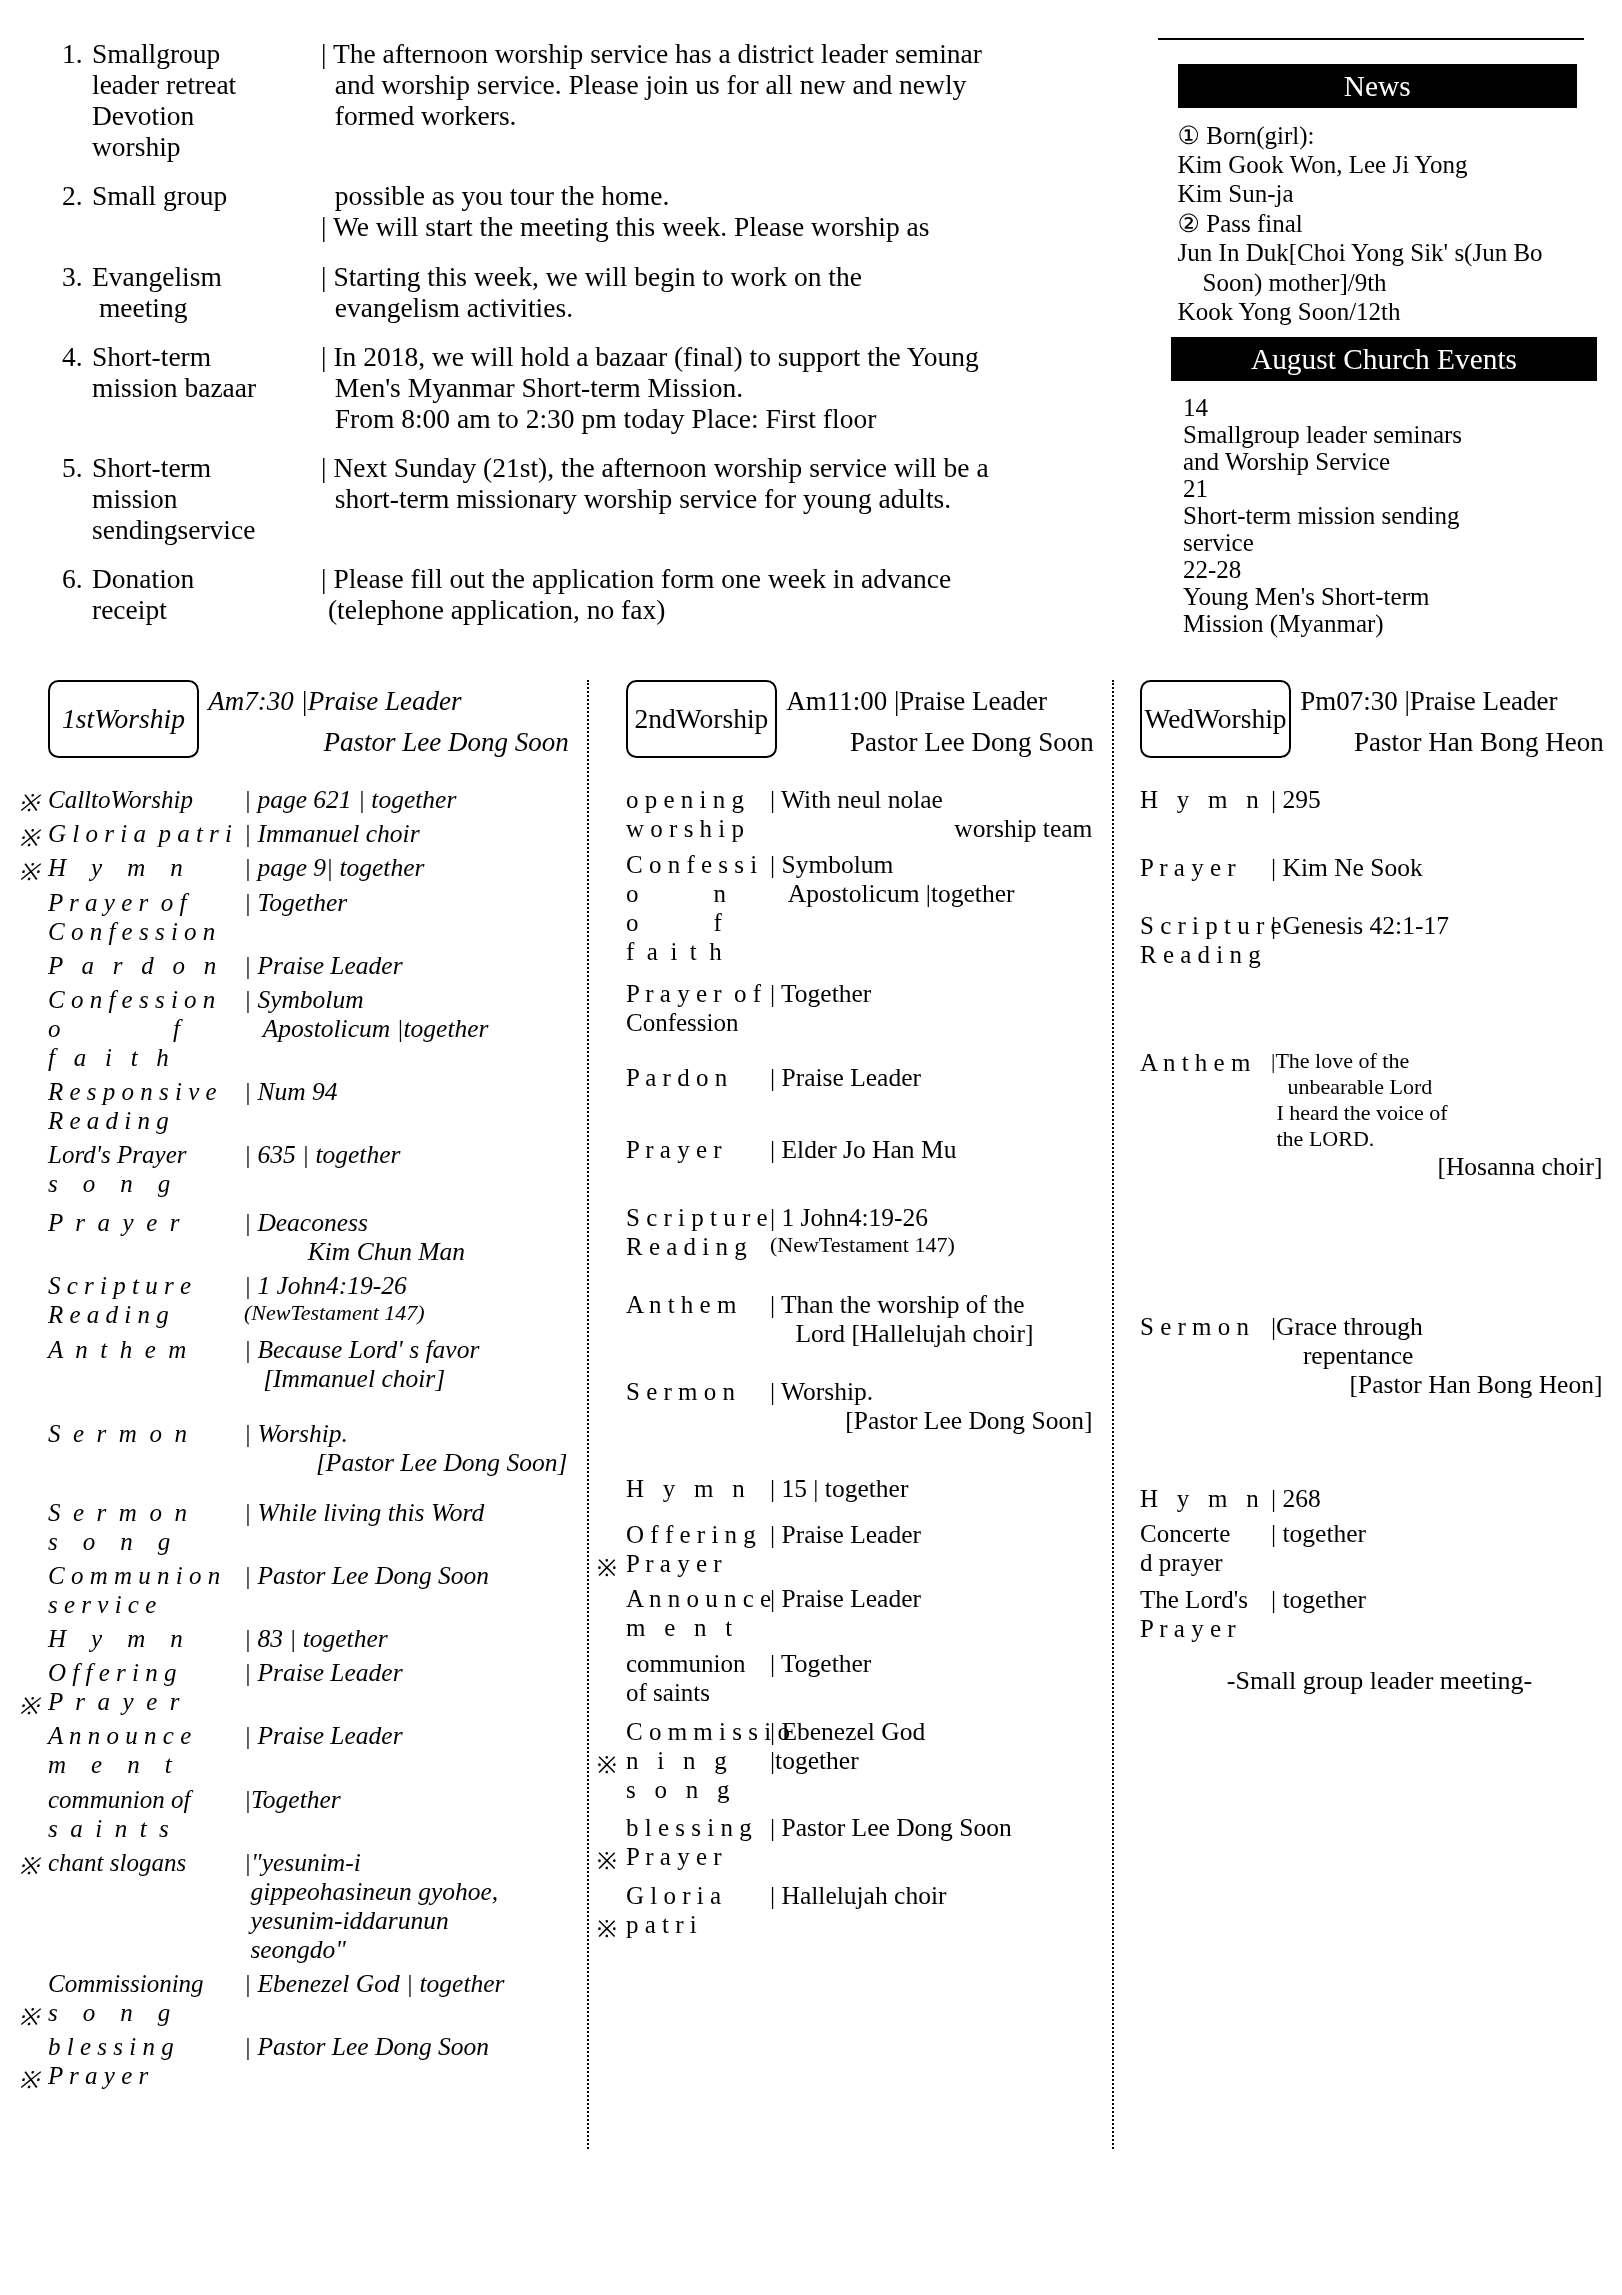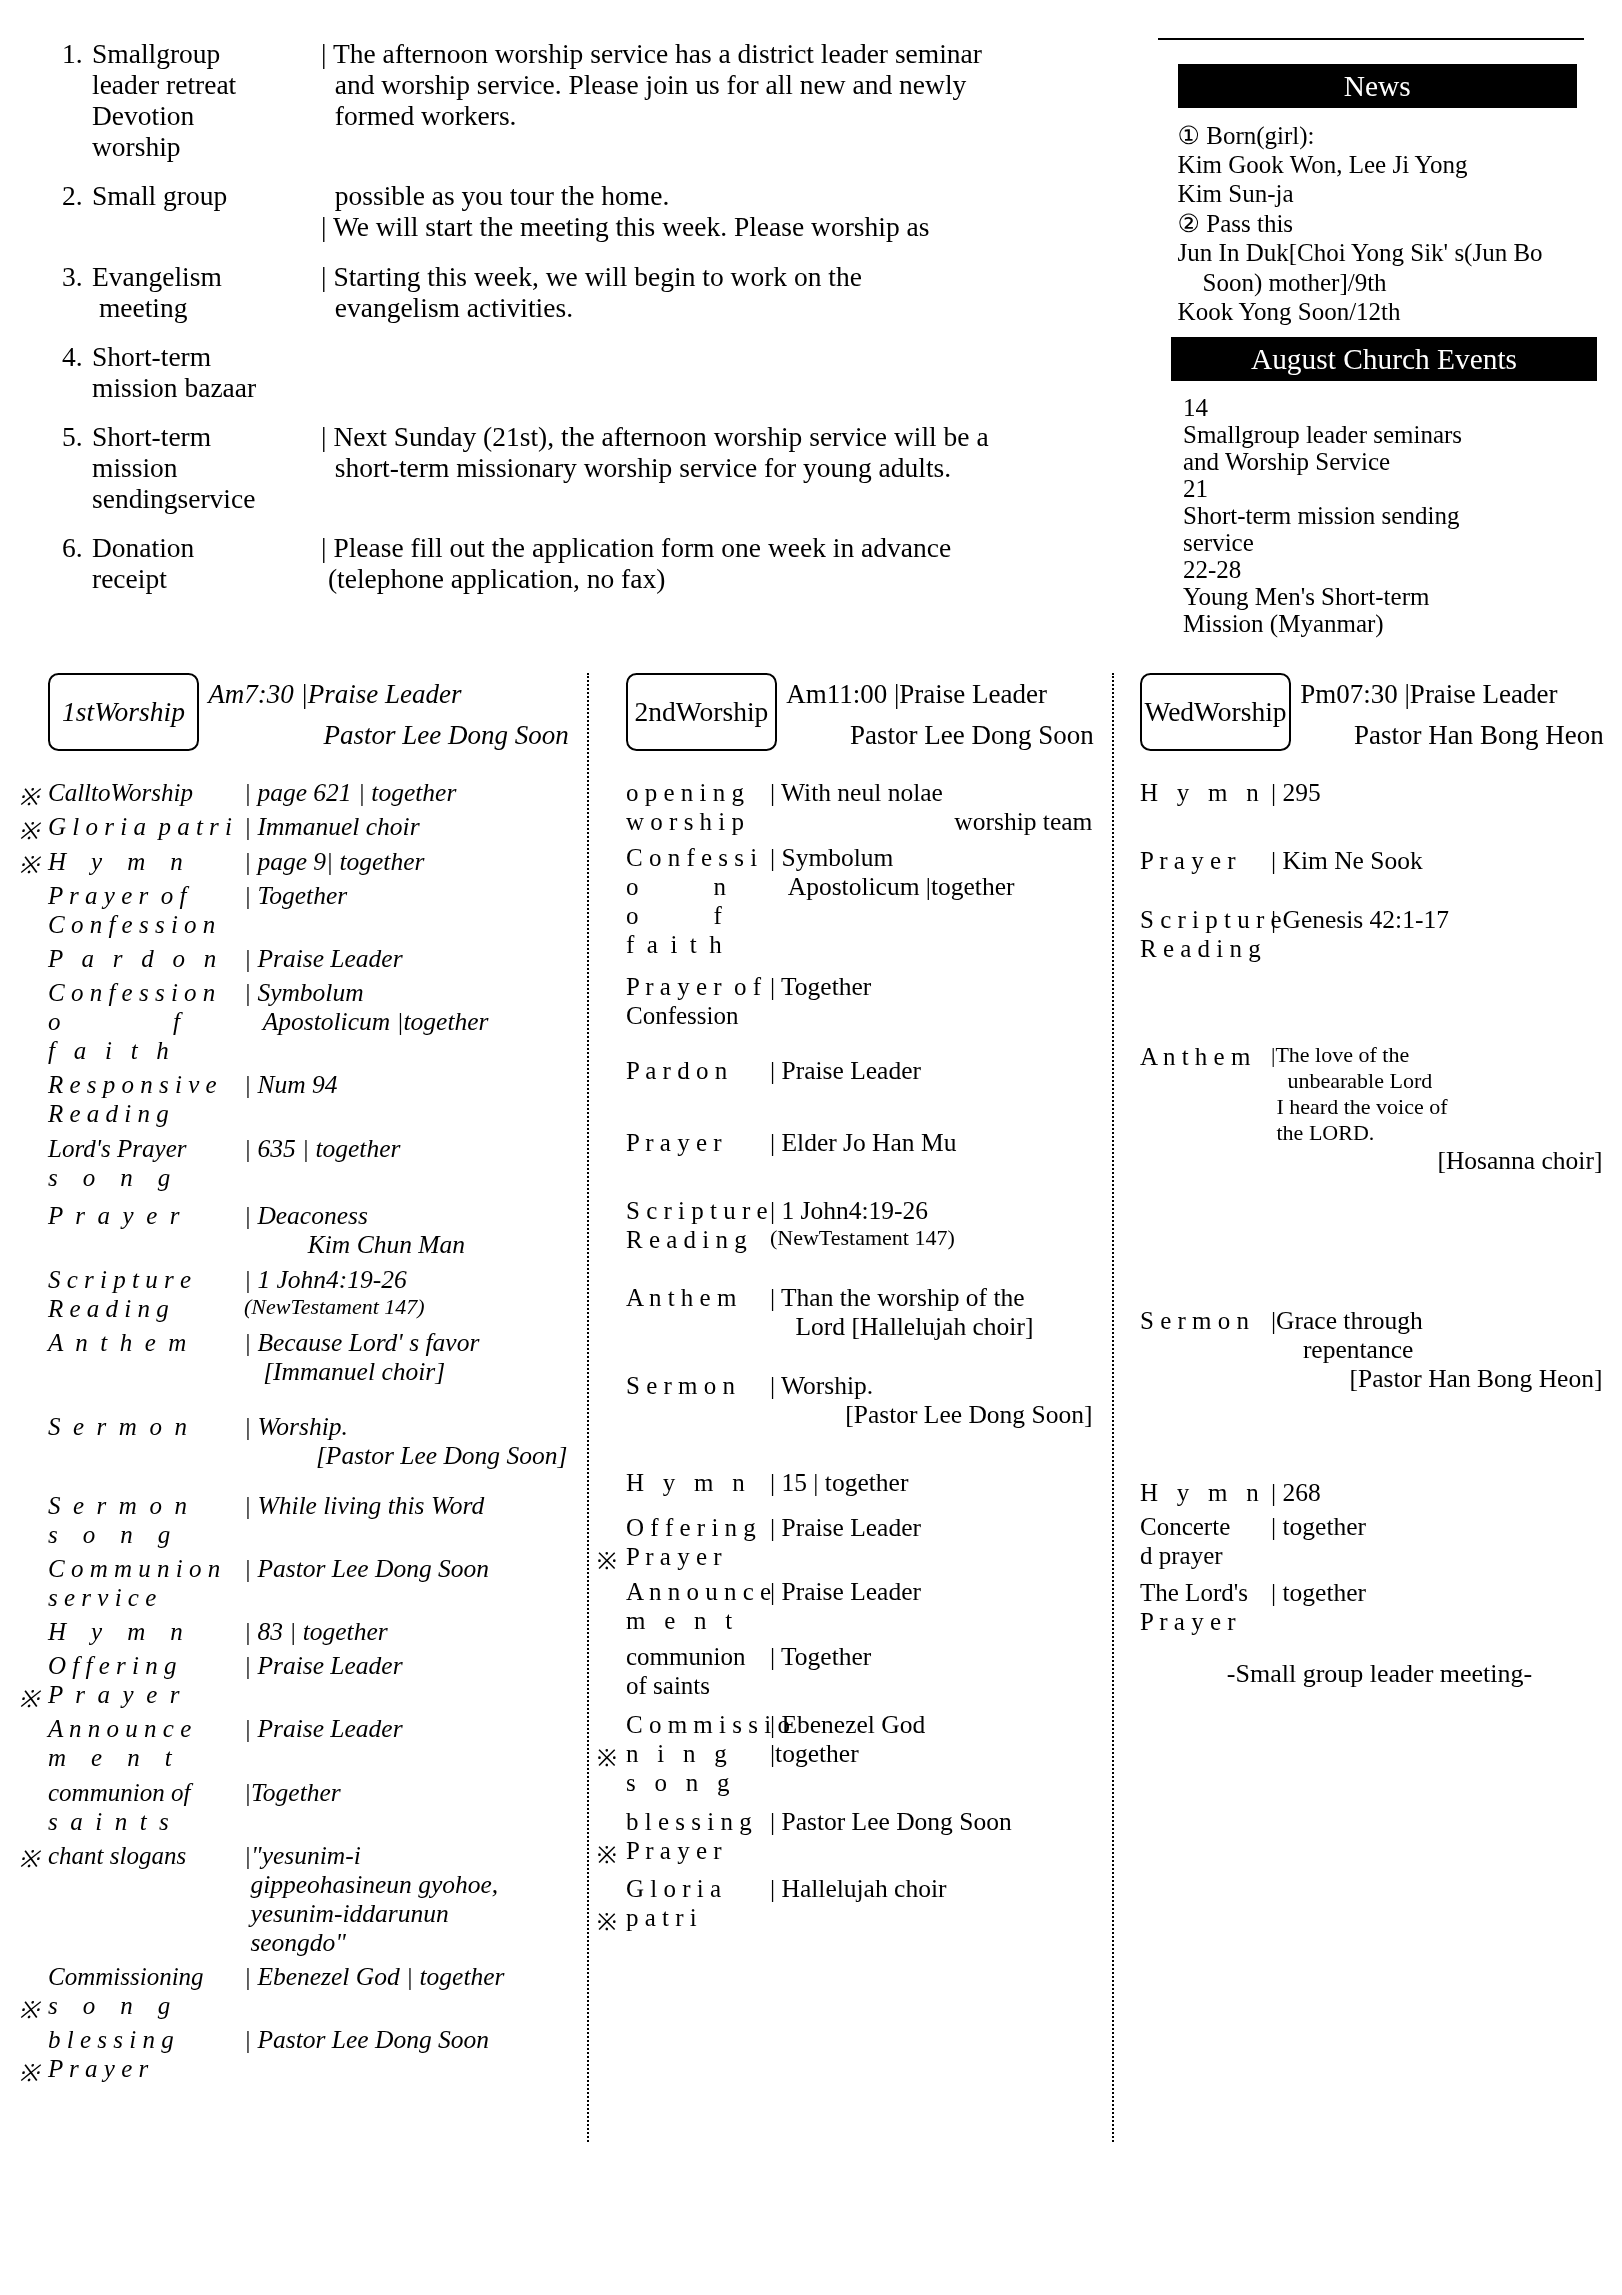--- a/index.html
+++ b/index.html
@@ -83,20 +83,25 @@
           <span class="ln">| Starting this week, we will begin to work on the</span>
           <span class="ln">  evangelism activities.</span>
         </div>
       </div>
       <div class="ann-item">
         <div class="ann-num">4.</div>
         <div class="ann-title">
           <span class="ln">Short-term</span>
           <span class="ln">mission bazaar</span>
         </div>
+        <div class="ann-desc">
+          <span class="ln">| In 2018, we will hold a bazaar (final) to support the Young</span>
+          <span class="ln">  Men's Myanmar Short-term Mission.</span>
+          <span class="ln">  From 8:00 am to 2:30 pm today Place: First floor</span>
+        </div>
       </div>
       <div class="ann-item">
         <div class="ann-num">5.</div>
         <div class="ann-title">
           <span class="ln">Short-term</span>
           <span class="ln">mission</span>
           <span class="ln">sendingservice</span>
         </div>
         <div class="ann-desc">
           <span class="ln">| Next Sunday (21st), the afternoon worship service will be a</span>
@@ -117,21 +122,21 @@
     </div>
   <div class="sidebar">
     <div class="hairline"></div>
     <div class="blackbar">
       <span>News</span>
     </div>
     <div class="news-lines" id="news">
         <span class="ln">① Born(girl):</span>
         <span class="ln">Kim Gook Won, Lee Ji Yong</span>
         <span class="ln">Kim Sun-ja</span>
-        <span class="ln">② Pass this</span>
+        <span class="ln">② Pass final</span>
         <span class="ln">Jun In Duk[Choi Yong Sik' s(Jun Bo</span>
         <span class="ln">    Soon) mother]/9th</span>
         <span class="ln">Kook Yong Soon/12th</span>
       </div>
     <div class="blackbar ev">
       <span>August Church Events</span>
     </div>
     <div class="event-lines" id="events">
         <span class="ln">14</span>
         <span class="ln">Smallgroup leader seminars</span>

